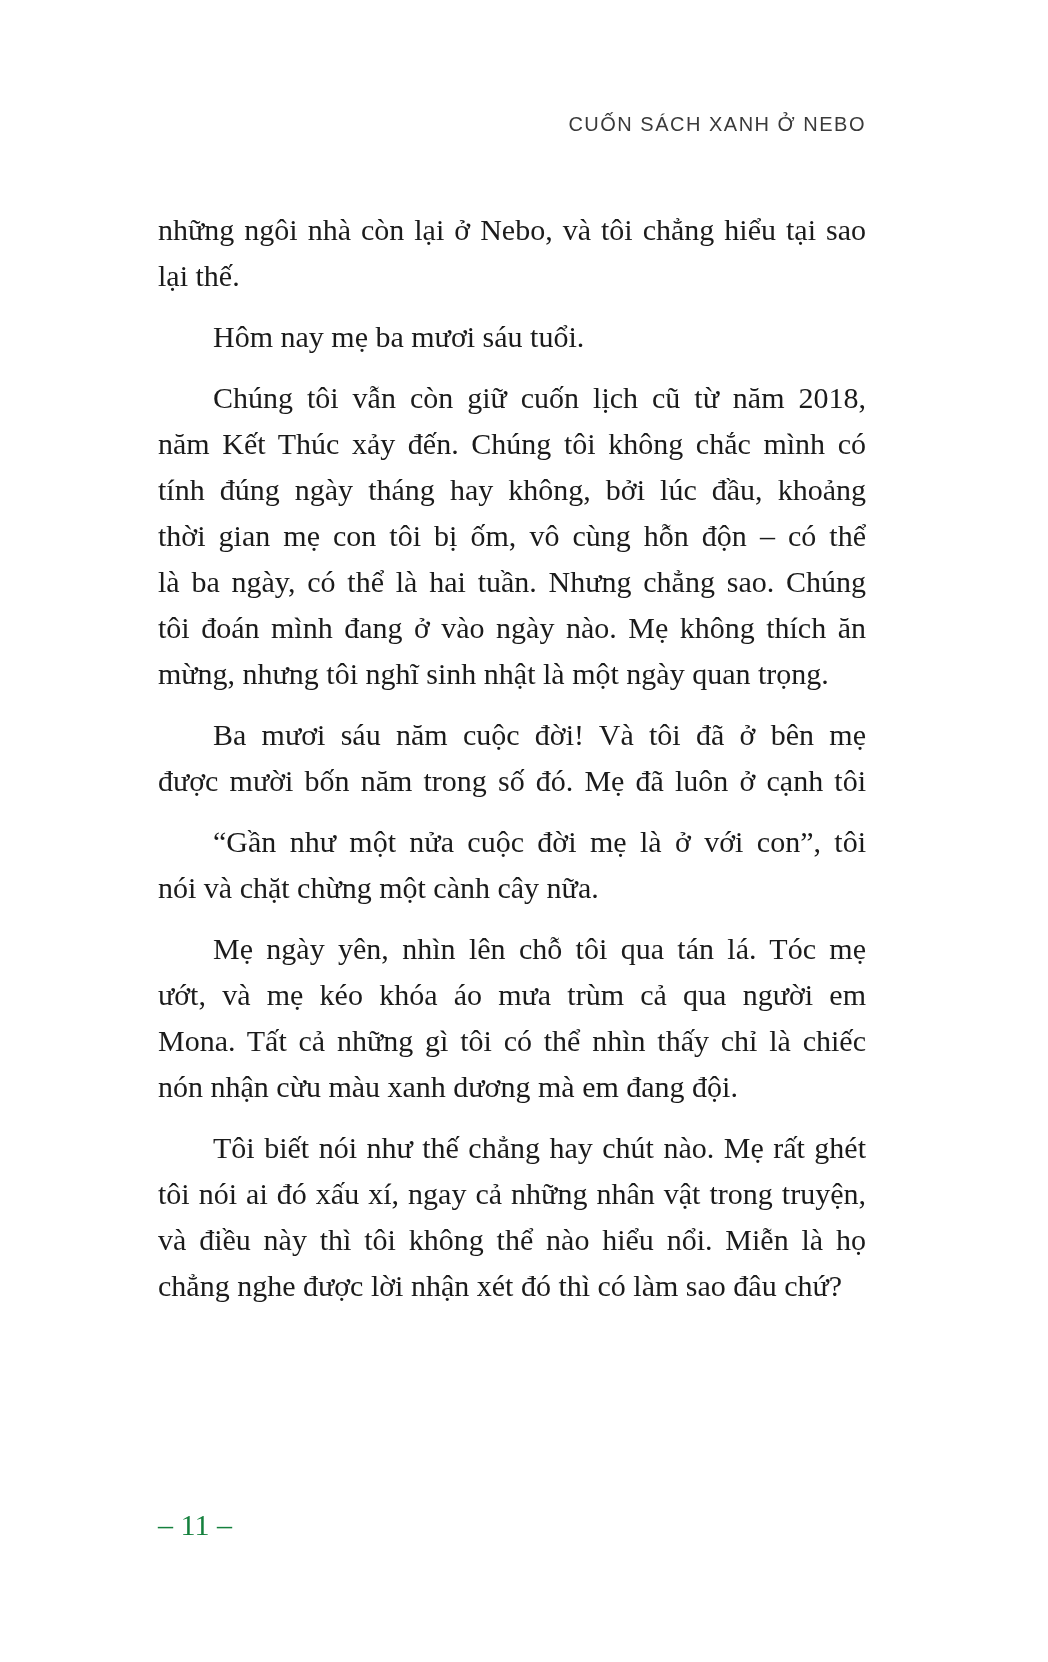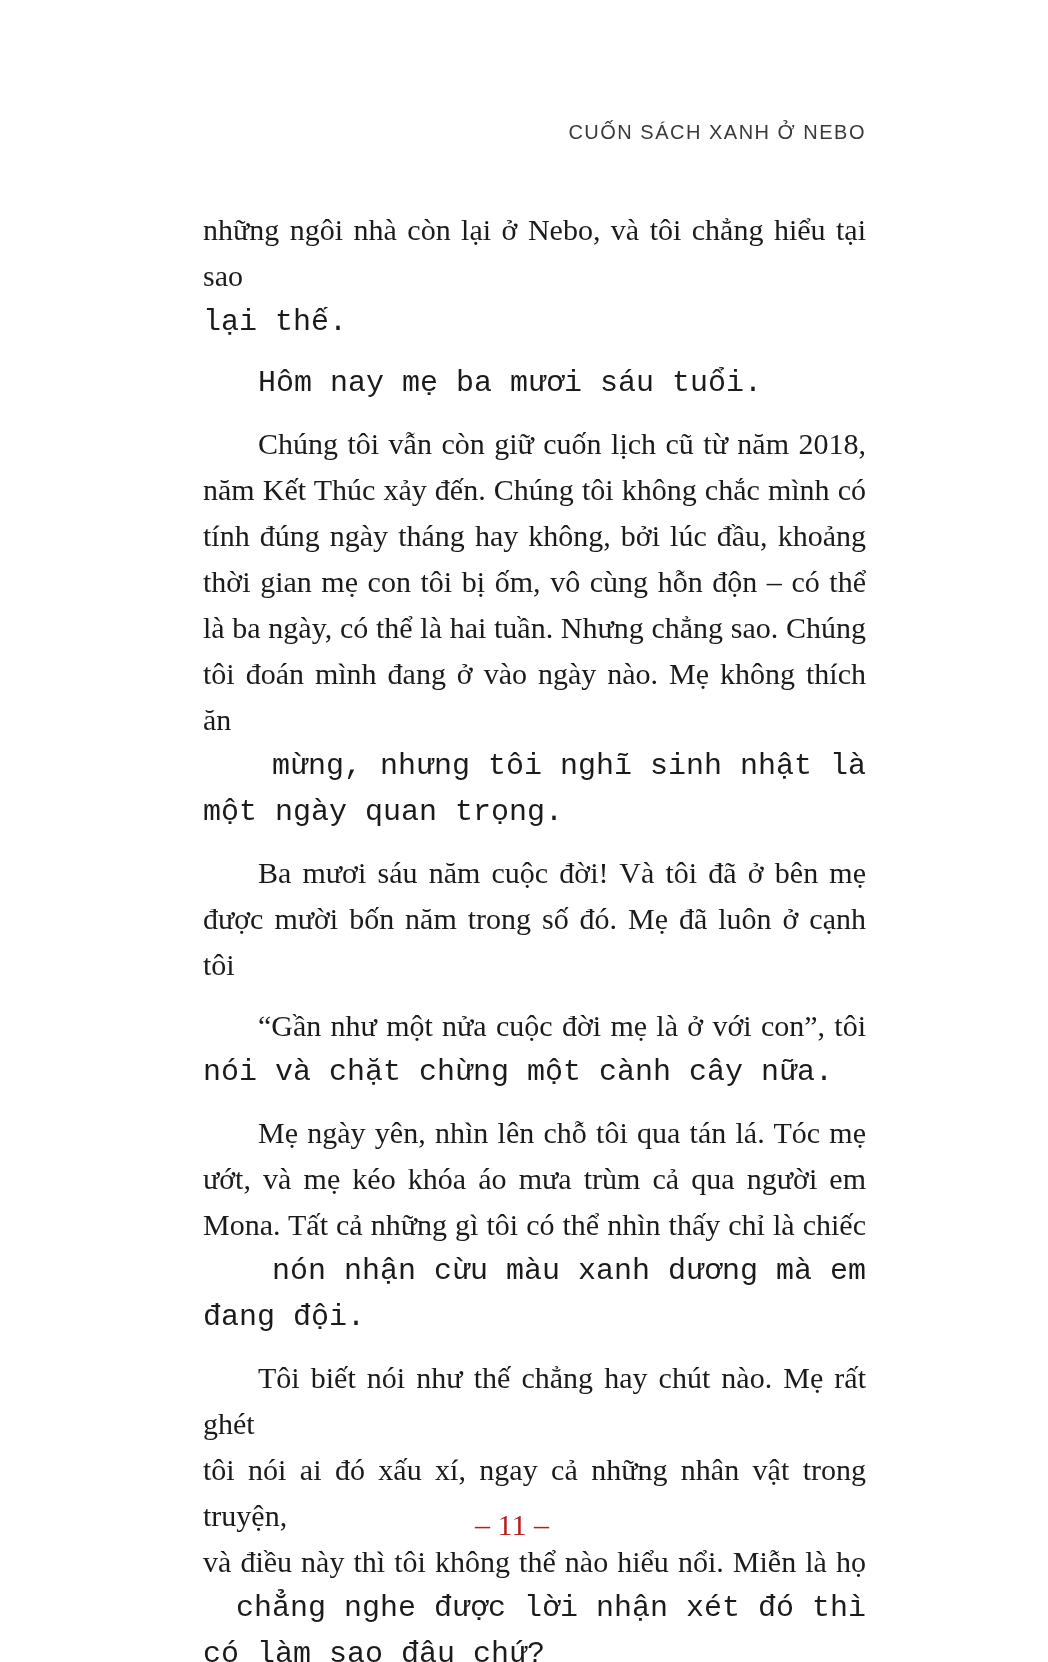--- a/index.html
+++ b/index.html
@@ -6,21 +6,21 @@
   .page {
     position: relative;
     width: 1048px;
     height: 1662px;
     background: #ffffff;
     overflow: hidden;
     font-family: "Liberation Serif", "DejaVu Serif", serif;
   }
   .running-header {
     position: absolute;
-    top: 121px;
+    top: 113px;
     right: 182px;
     font-family: "Liberation Sans", sans-serif;
     font-size: 20px;
     letter-spacing: 1.5px;
     color: #3a3a3a;
     white-space: nowrap;
   }
   .body-text {
     position: absolute;
     left: 158px;
@@ -30,35 +30,33 @@
     line-height: 46px;
     color: #1b1b1b;
   }
   .para { margin: 0 0 15px 0; }
   .para:last-child { margin-bottom: 0; }
   .para.indent .line:first-child { text-indent: 55px; }
   .line {
     text-align: justify;
     text-align-last: justify;
     white-space: normal;
-    margin-left: 45px;
   }
   .line.last {
     text-align: right;
     text-align-last: left;
-    font-family: Liberation Mono, monospace;
   }
   .page-number {
     position: absolute;
     top: 1508px;
     left: 158px;
     width: 708px;
-    text-align: center;
+    text-align: left;
     font-size: 30px;
-    color: #b91c1c;
+    color: #15803d;
   }
 </style>
 </head>
 <body>
 
 <div class="page">
 
   <div class="running-header">CUỐN SÁCH XANH Ở NEBO</div>
 
   <div class="body-text">

